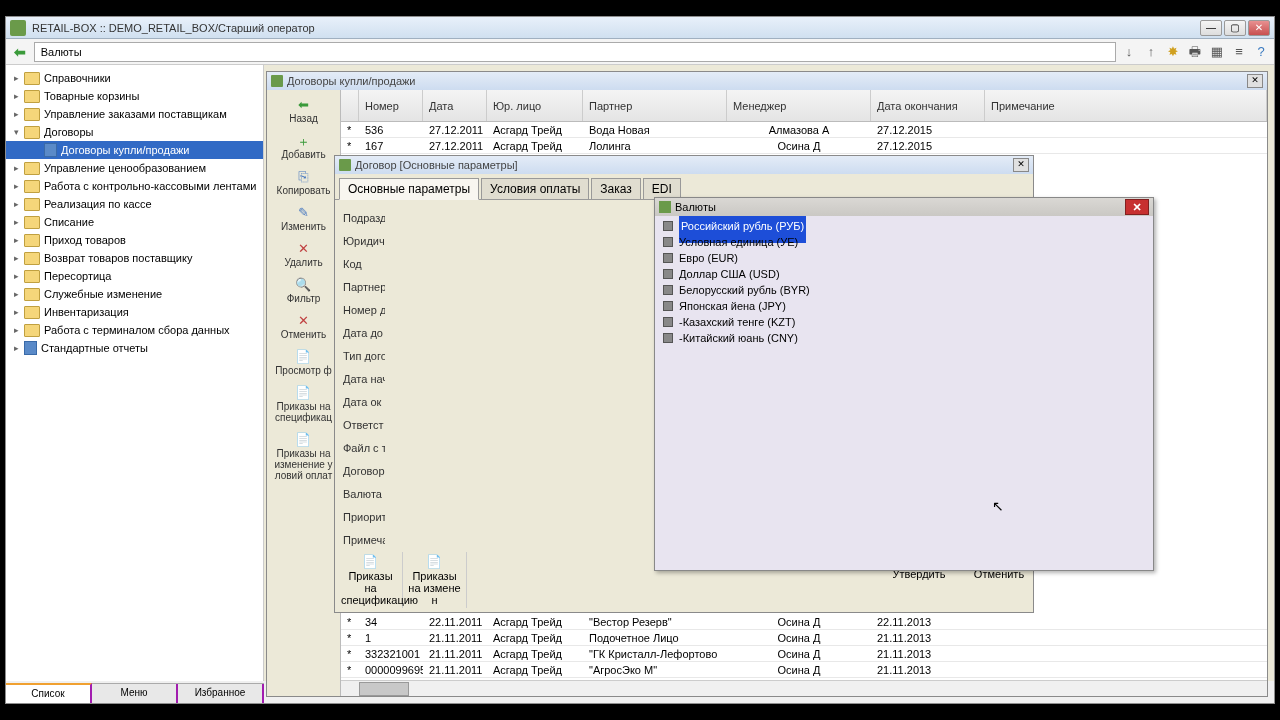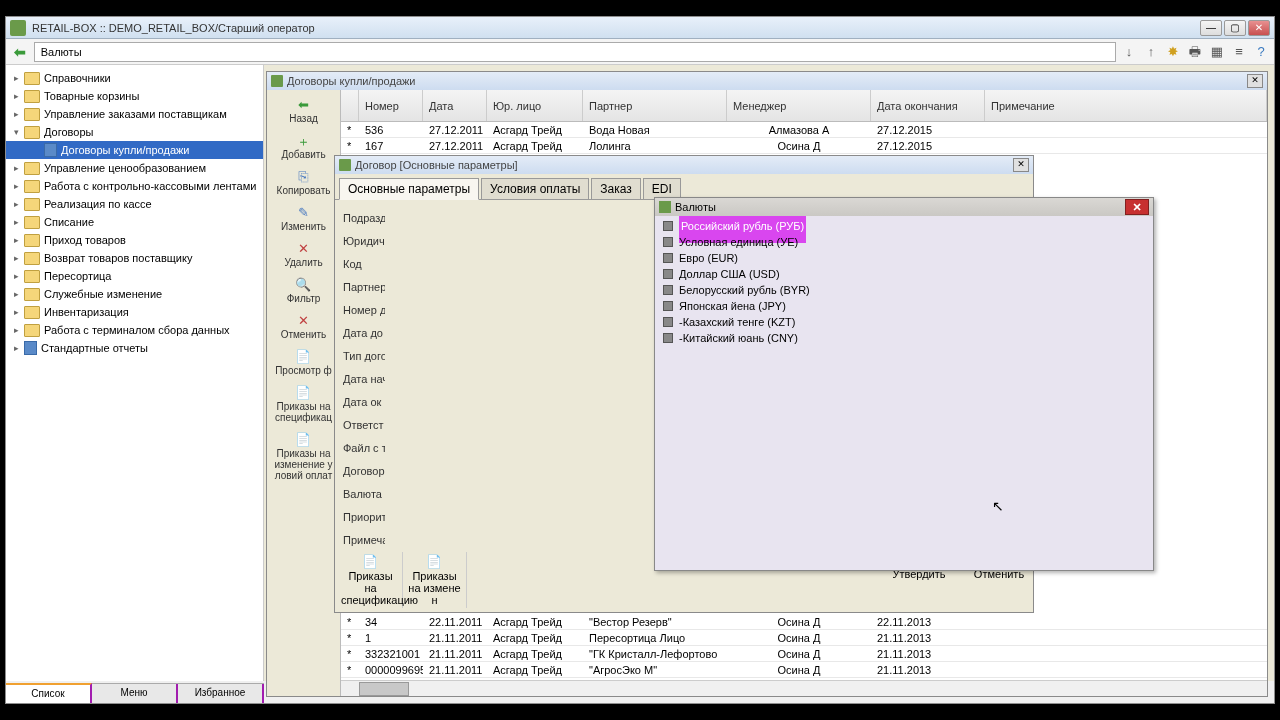--- a/index.html
+++ b/index.html
@@ -72,21 +72,21 @@
 .fb-act .xm { color: #b04040; font-size: 14px; }
 
 .iw-currency { position: absolute; top: 132px; left: 390px; width: 500px; height: 374px; background: #e8e4f0; border: 1px solid #888; z-index: 20; box-shadow: 2px 2px 4px rgba(0,0,0,0.3); }
 .cur-title { height: 18px; background: linear-gradient(#dad8d4,#cac8c4); display: flex; align-items: center; padding: 0 4px; }
 .cur-title .ic { width: 12px; height: 12px; background: #6a9a4a; margin-right: 4px; }
 .cur-title .t { flex: 1; }
 .cur-close { width: 24px; height: 16px; background: #c73030; color: #fff; text-align: center; line-height: 14px; cursor: pointer; font-weight: bold; border: 1px solid #802020; }
 .cur-list { background: #e8e4f0; padding: 2px; height: calc(100% - 18px); overflow: auto; }
 .cur-item { display: flex; align-items: center; padding: 1px 6px; height: 16px; cursor: pointer; }
 .cur-item .sq { width: 10px; height: 10px; background: #888; border: 1px solid #555; margin-right: 6px; }
-.cur-item.sel .txt { background: #d946ef; color: #fff; padding: 11px 2px; }
+.cur-item.sel .txt { background: #1d4ed8; color: #fff; padding: 11px 2px; }
 .footer-tabs { position: absolute; bottom: 0; left: 0; width: 258px; height: 20px; display: flex; border-top: 1px solid #aaa; }
 .ft { flex: 1; text-align: center; padding: 3px; background: #e8e8e8; border-right: 2px solid #a21caf; cursor: pointer; font-size: 10px; }
 .ft.active { background: #fff; border-top: 2px solid #f0a030; margin-top: -1px; }
 .cursor-arrow { position: absolute; top: 498px; left: 992px; z-index: 100; pointer-events: none; font-size: 14px; color: #000; }
 </style>
 </head>
 <body>
 
 <div class="app-window">
   <div class="title-bar">
@@ -285,21 +285,21 @@
                   <div class="gc col-partner">"Вестор Резерв"</div>
                   <div class="gc col-mgr">Осина Д</div>
                   <div class="gc col-end">22.11.2013</div>
                   <div class="gc col-note"></div>
                 </div>
                 <div class="grid-row">
                   <div class="gc col-s">*</div>
                   <div class="gc col-num">1</div>
                   <div class="gc col-date">21.11.2011</div>
                   <div class="gc col-legal">Асгард Трейд</div>
-                  <div class="gc col-partner">Пересортица Лицо</div>
+                  <div class="gc col-partner">Подочетное Лицо</div>
                   <div class="gc col-mgr">Осина Д</div>
                   <div class="gc col-end">21.11.2013</div>
                   <div class="gc col-note"></div>
                 </div>
                 <div class="grid-row">
                   <div class="gc col-s">*</div>
                   <div class="gc col-num">332321001</div>
                   <div class="gc col-date">21.11.2011</div>
                   <div class="gc col-legal">Асгард Трейд</div>
                   <div class="gc col-partner">"ГК Кристалл-Лефортово</div>

